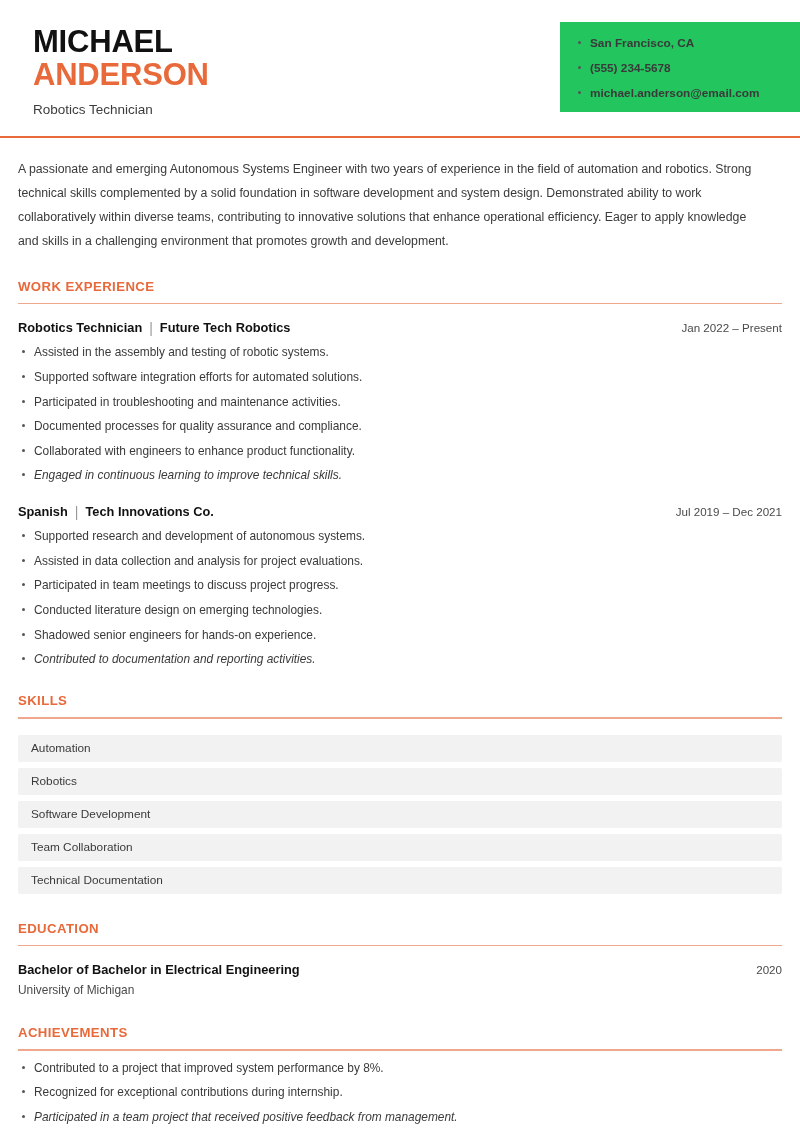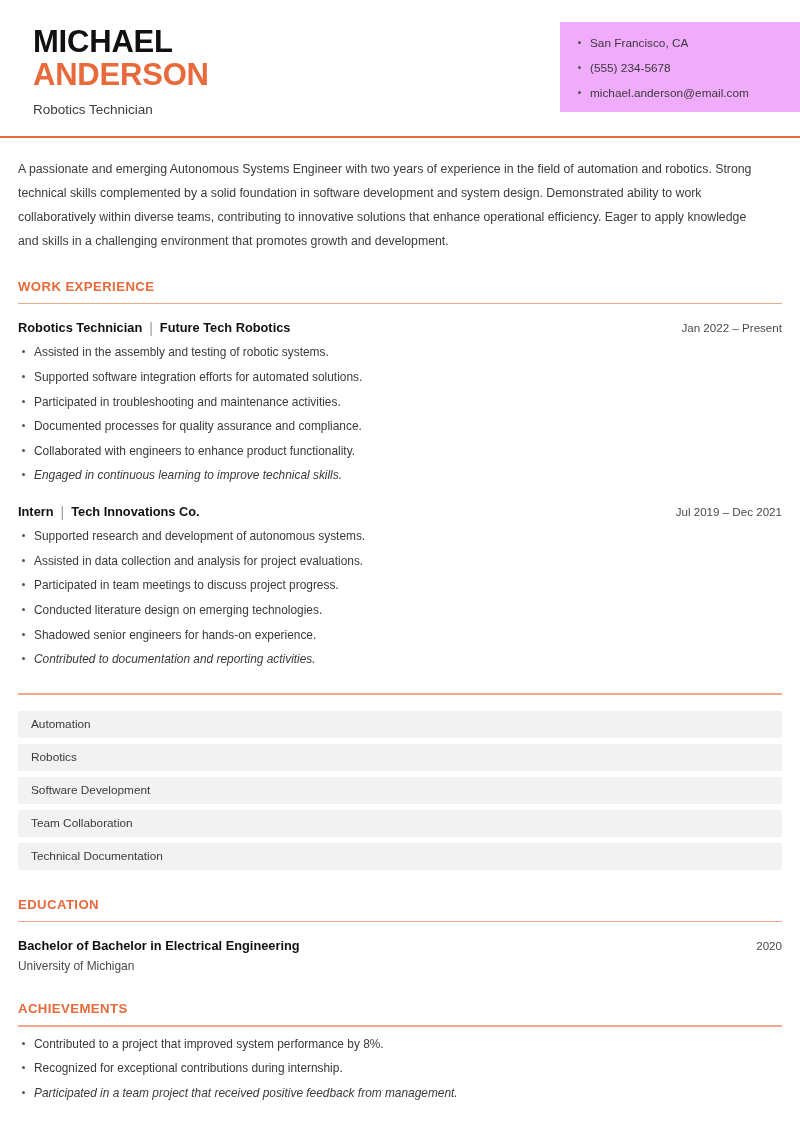--- a/index.html
+++ b/index.html
@@ -45,26 +45,27 @@
   .name-first { color: #111111; }
   .name-last { color: #E8693A; }
   .job-title {
     margin-top: 10px;
     font-size: 13.5px;
     color: #3c3c3c;
     font-weight: normal;
   }
 
   .contact-box {
-    background: #f0abfc;
+    background: #22c55e;
     width: 240px;
     min-height: 90px;
     padding: 14px 16px 12px 16px;
     margin-top: 0px;
     margin-right: -33px;
+    font-weight: bold;
   }
   .contact-list {
     list-style: none;
     margin: 0;
     padding: 0;
   }
   .contact-list li {
     position: relative;
     padding-left: 14px;
     font-size: 11.8px;
@@ -245,38 +246,39 @@
           <li>Participated in troubleshooting and maintenance activities.</li>
           <li>Documented processes for quality assurance and compliance.</li>
           <li>Collaborated with engineers to enhance product functionality.</li>
           <li>Engaged in continuous learning to improve technical skills.</li>
         </ul>
       </div>
 
       <div class="entry" style="margin-top:21px;">
         <div class="entry-head">
           <div class="entry-title">
-            <span>Intern</span>
+            <span>Spanish</span>
             <span class="sep-pipe">|</span>
             <span>Tech Innovations Co.</span>
           </div>
           <div class="entry-date">Jul 2019 – Dec 2021</div>
         </div>
         <ul class="bullets">
           <li>Supported research and development of autonomous systems.</li>
           <li>Assisted in data collection and analysis for project evaluations.</li>
           <li>Participated in team meetings to discuss project progress.</li>
           <li>Conducted literature design on emerging technologies.</li>
           <li>Shadowed senior engineers for hands-on experience.</li>
           <li>Contributed to documentation and reporting activities.</li>
         </ul>
       </div>
     </div>
 
     <div class="section" style="margin-top:26px;">
+      <h2 class="section-title">SKILLS</h2>
       <div class="section-rule"></div>
       <div class="chips">
         <span class="chip">Automation</span>
         <span class="chip">Robotics</span>
         <span class="chip">Software Development</span>
         <span class="chip">Team Collaboration</span>
         <span class="chip">Technical Documentation</span>
       </div>
     </div>
 

